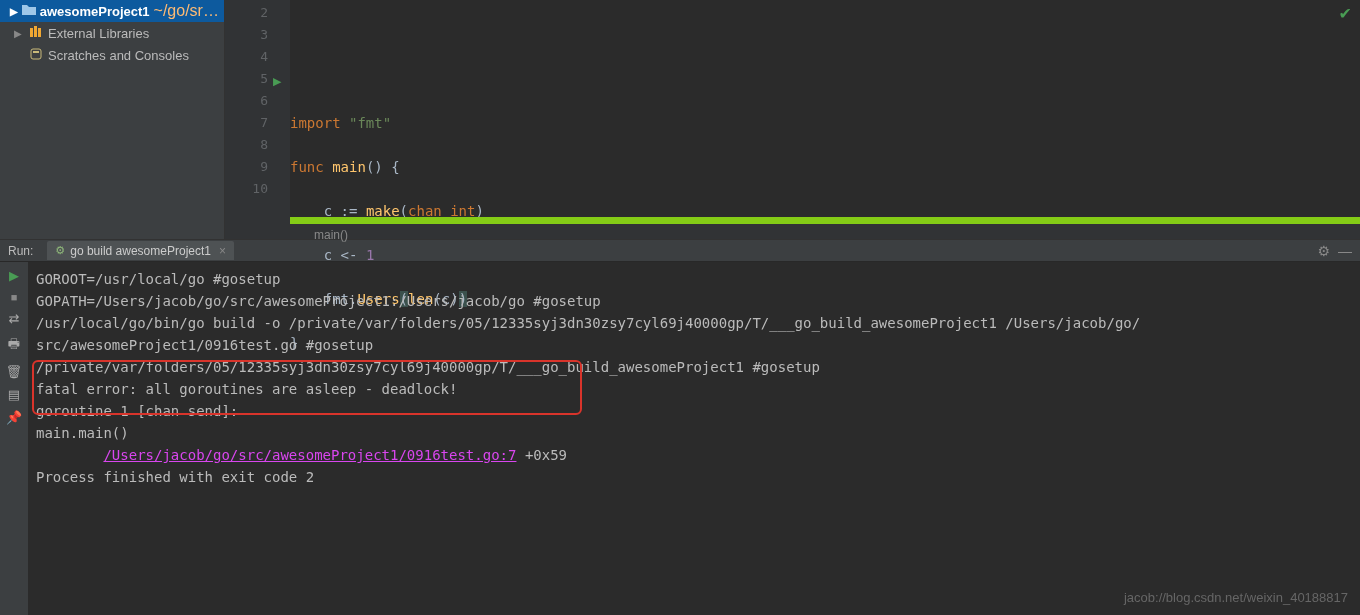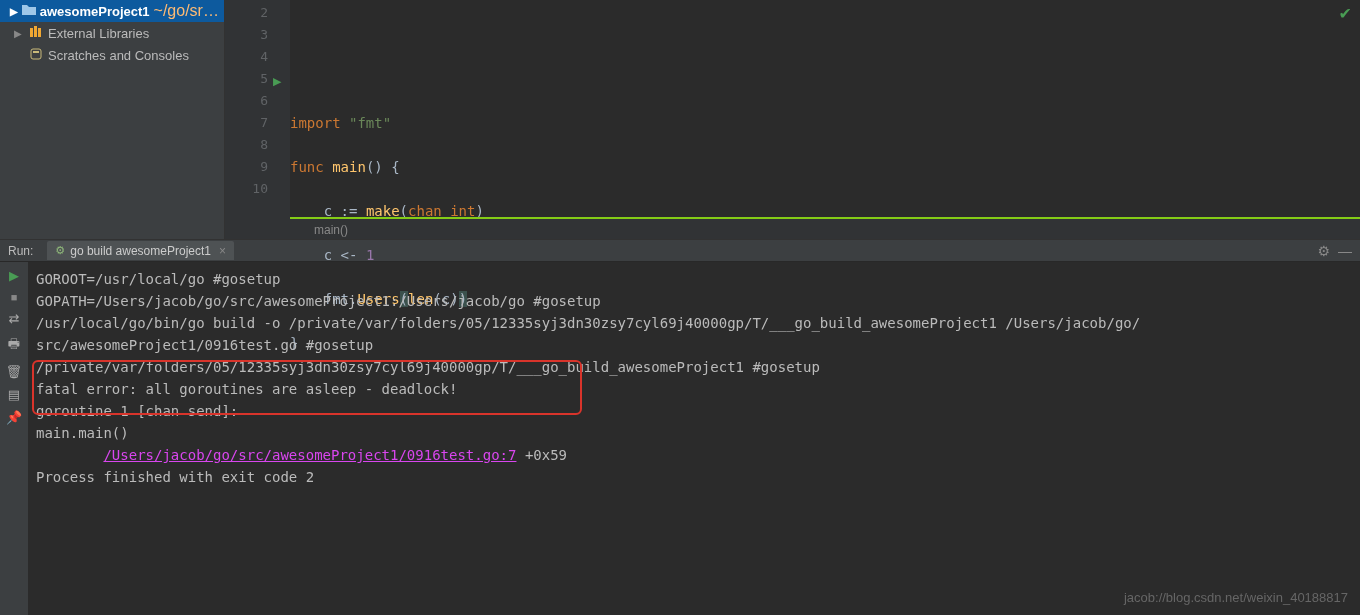--- a/index.html
+++ b/index.html
@@ -129,21 +129,21 @@
       top: 4px;
       right: 8px;
       color: #499c54;
       font-size: 16px;
     }
     .breadcrumb {
       height: 22px;
       line-height: 22px;
       padding-left: 24px;
       background: #313335;
-      border-top: 2px solid #84cc16;
+      border-top: 7px solid #84cc16;
       font-size: 12px;
       color: #888;
       position: absolute;
       bottom: 0;
       left: 65px;
       right: 0;
     }
     
     .run-header {
       height: 22px;

